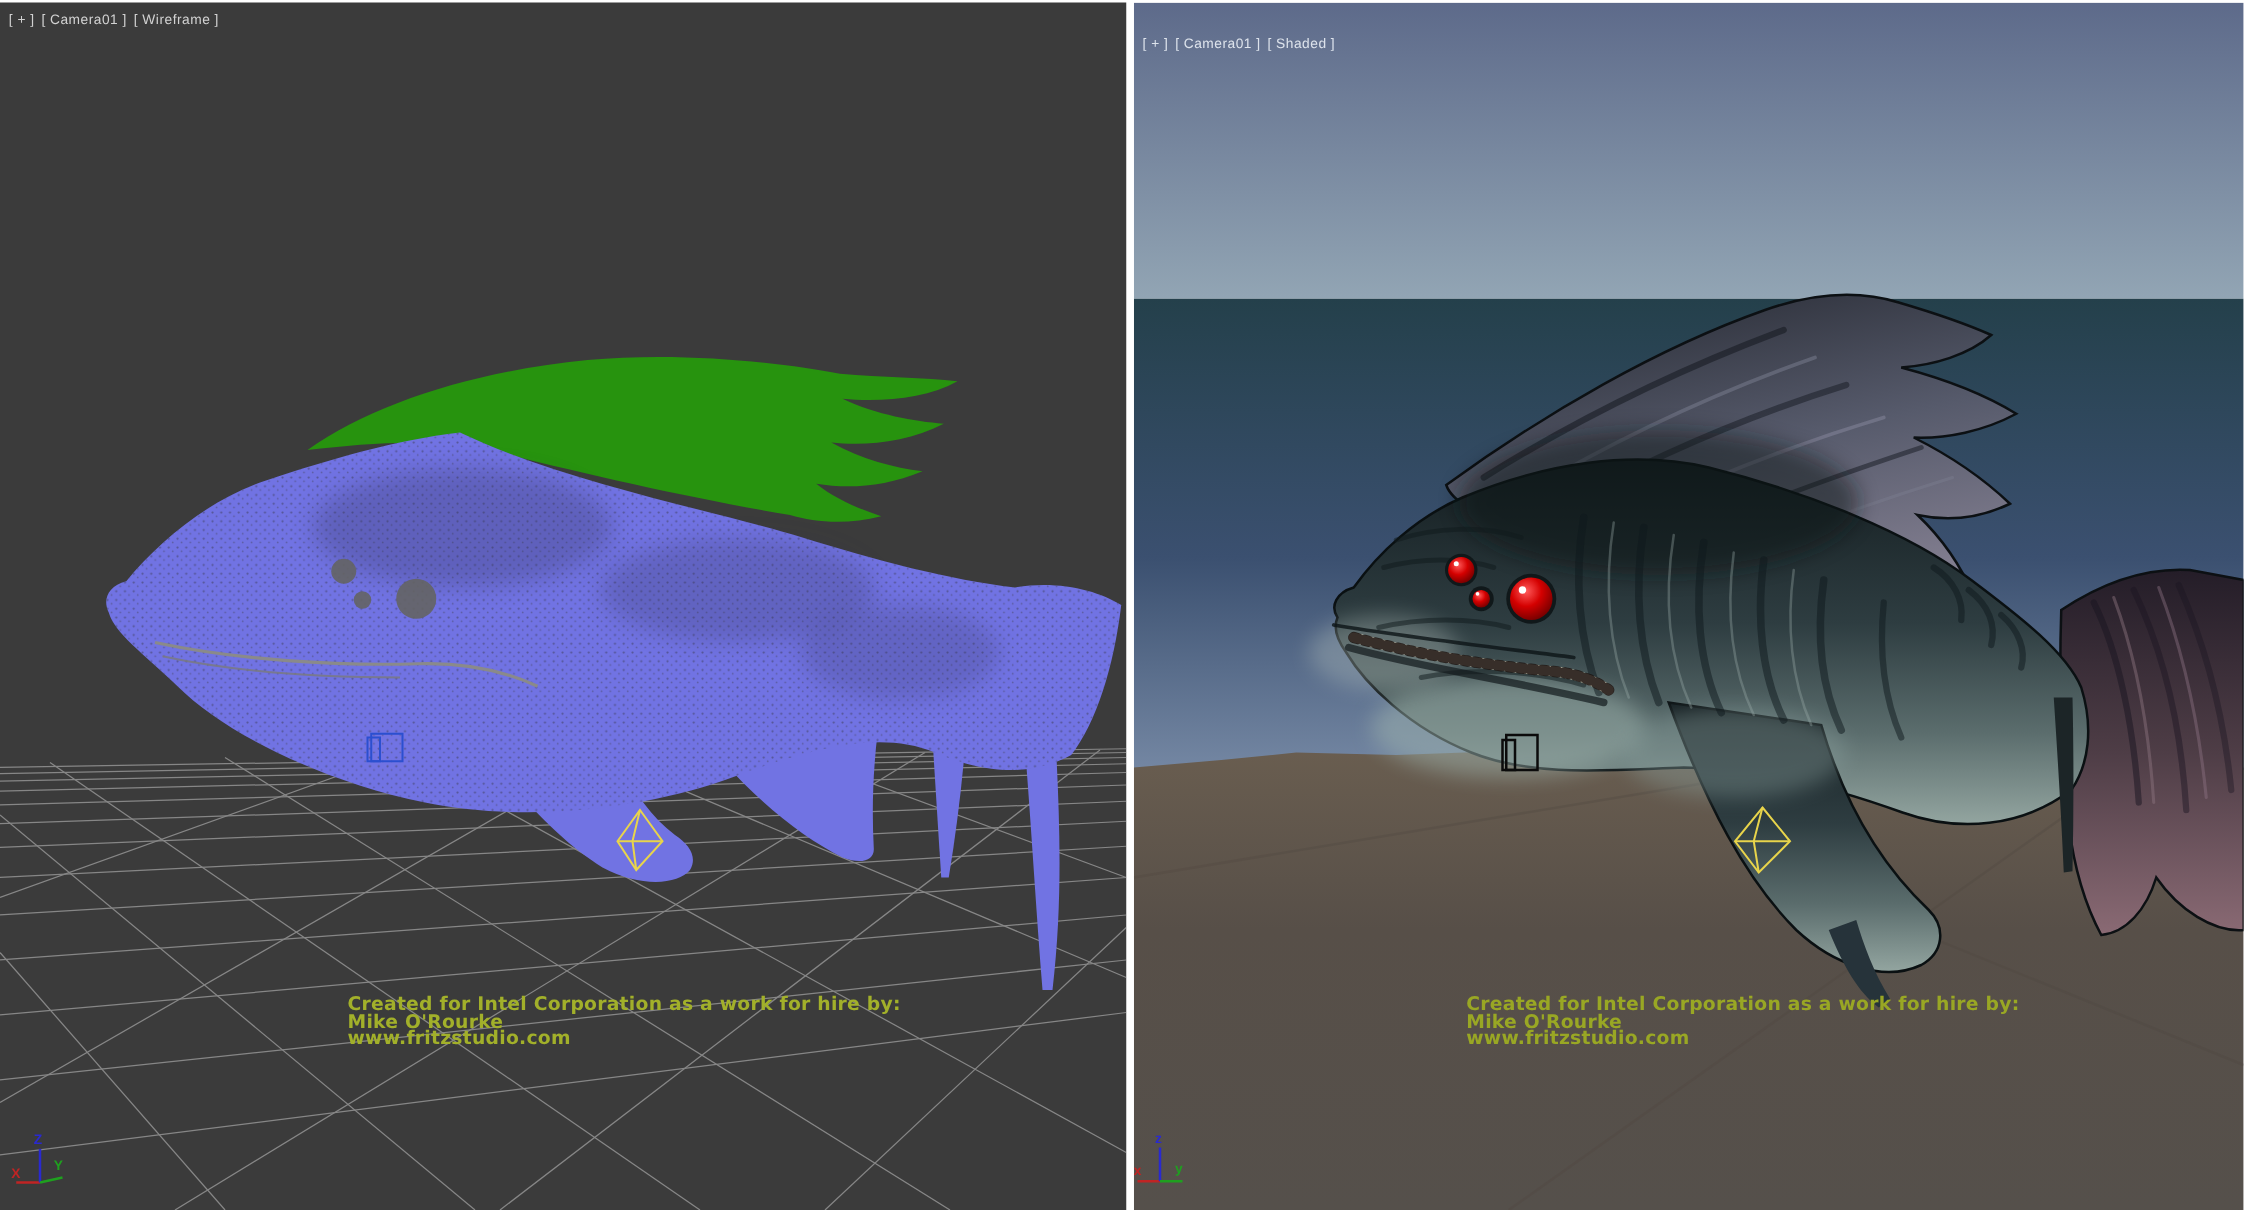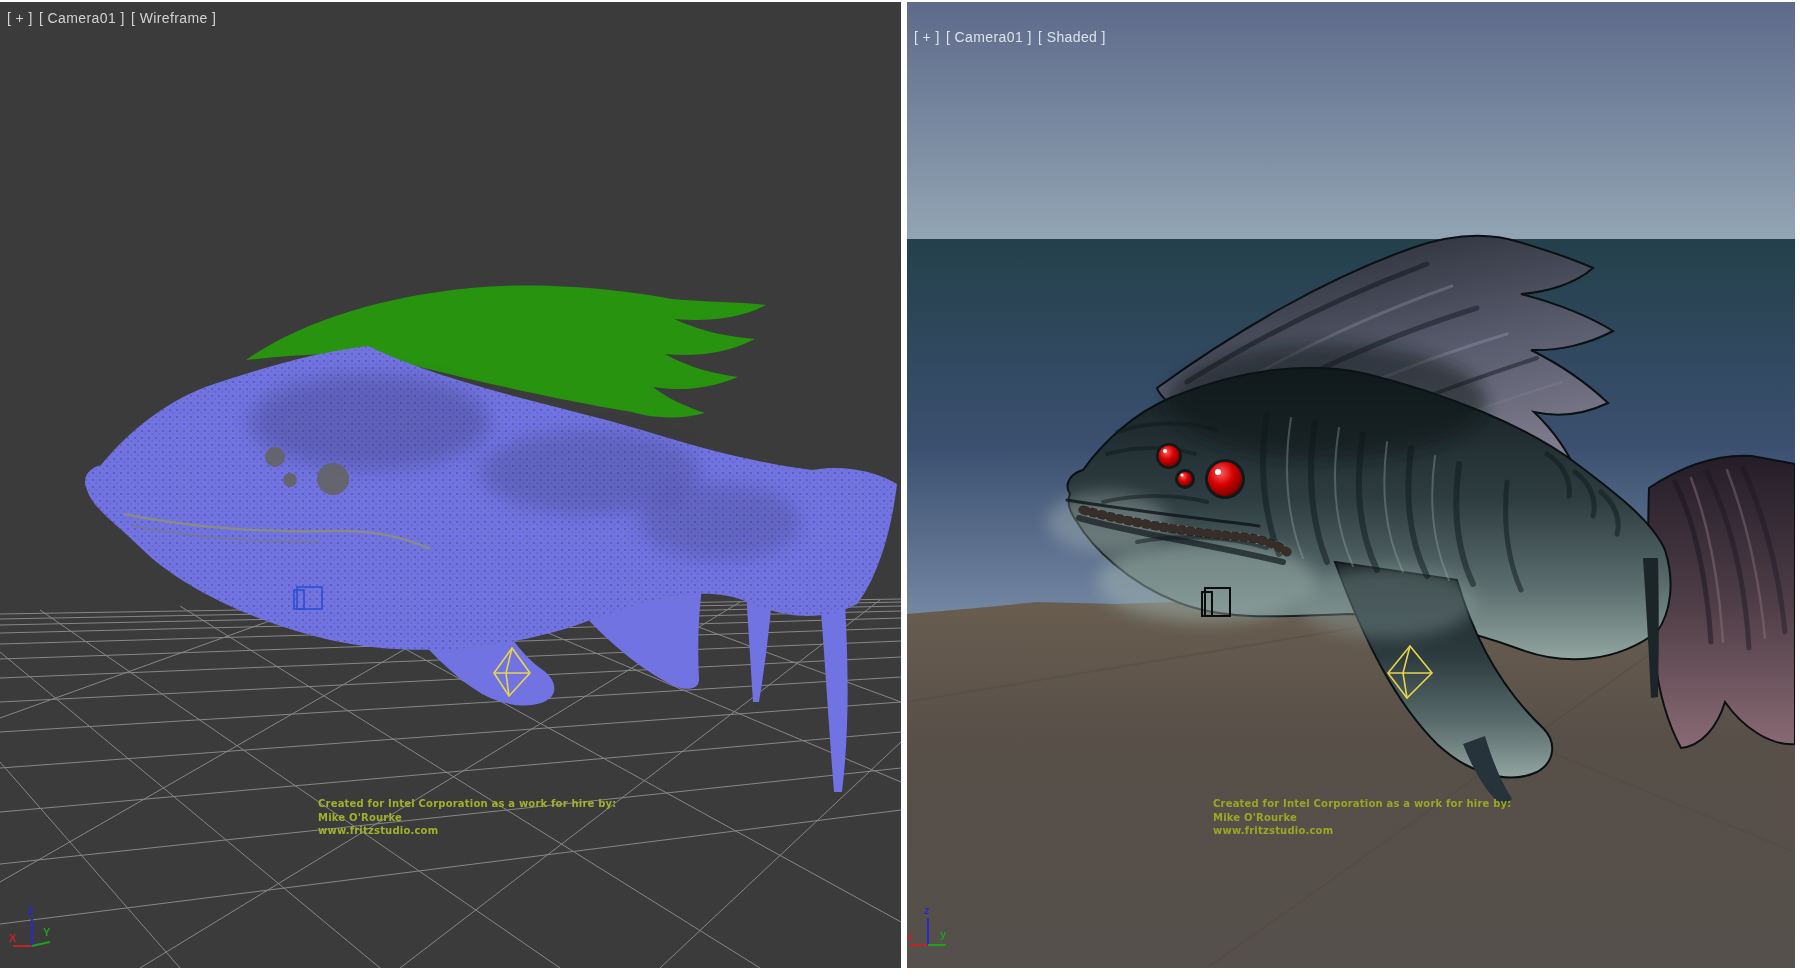--- a/index.html
+++ b/index.html
@@ -2,27 +2,27 @@
 <html><head>
 <meta charset="utf-8">
 <style>
   html,body{margin:0;padding:0;background:#ffffff;}
   .stage{position:relative;width:1800px;height:978px;background:#ffffff;overflow:hidden;
          font-family:"Liberation Sans",sans-serif;}
   .viewport{position:absolute;top:2px;height:966px;overflow:hidden;}
   .viewport svg{position:absolute;left:0;top:0;}
   .vp-left{left:0;width:901px;background:#3b3b3b;}
   .vp-right{left:907px;width:888px;}
-  .vp-label{position:absolute;left:7px;top:8px;font-size:14px;letter-spacing:.4px;
+  .vp-label{position:absolute;left:7px;top:8px;font-size:11px;letter-spacing:.4px;
             user-select:none;white-space:nowrap;}
   .vp-left .vp-label{color:#d2d2d2;}
   .vp-right .vp-label{color:#dde3ec;margin-top:19px;}
   .vp-label span{margin-right:2px;cursor:pointer;}
-  .credit{position:absolute;font-size:10px;font-weight:700;line-height:13.5px;
-          font-family:"DejaVu Sans",sans-serif;letter-spacing:.2px;white-space:nowrap;margin-left:40px;}
+  .credit{position:absolute;font-size:15px;font-weight:700;line-height:13.5px;
+          font-family:"DejaVu Sans",sans-serif;letter-spacing:.2px;white-space:nowrap;}
   .vp-left .credit{left:278px;top:795px;color:#a2b02a;}
   .vp-right .credit{left:266px;top:795px;color:#99a724;}
 </style>
 </head>
 <body>
 
 <div class="stage">
 
   <div class="viewport vp-left">
     <svg width="901" height="966" viewBox="0 0 901 966">

